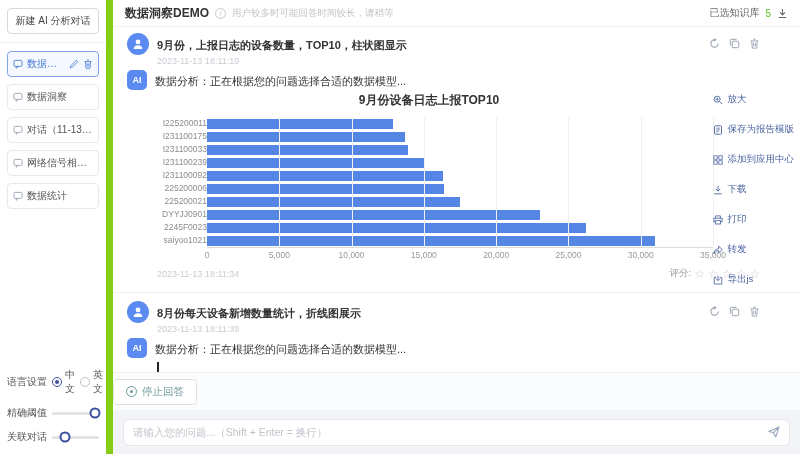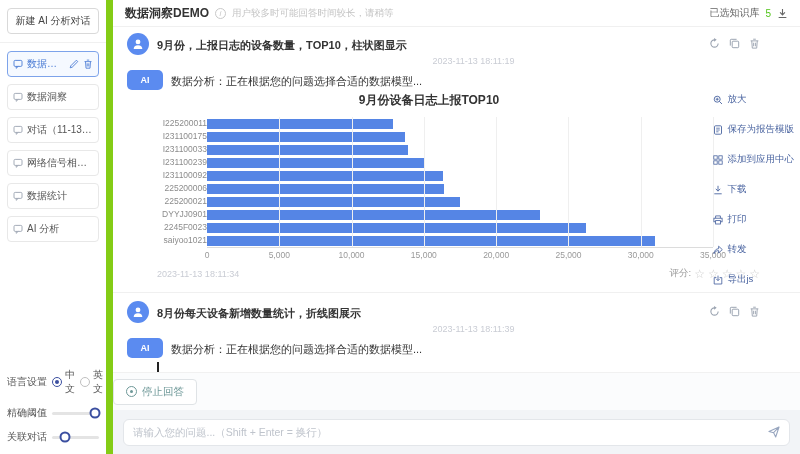--- a/index.html
+++ b/index.html
@@ -41,23 +41,23 @@
   .header-right .ic { color:#666; width:11px; height:11px; cursor:pointer; }
 
   
   .chat { flex:1; padding:6px 10px 0 14px; position:relative; overflow:hidden; }
   .q-row { display:flex; align-items:flex-start; gap:8px; }
   .avatar-user { width:22px; height:22px; border-radius:50%; background:#5b8bf0; flex:none; display:flex; align-items:center; justify-content:center; }
   .avatar-user .ic { width:12px; height:12px; color:#fff; }
   .q-text { font-size:11px; font-weight:bold; padding-top:5px; }
   .msg-actions { margin-left:auto; display:flex; gap:9px; color:#9aa3b0; padding:5px 30px 0 0; }
   .msg-actions .ic { width:11px; height:11px; cursor:pointer; }
-  .q-time { font-size:9px; color:#c9ccd4; margin:1px 0 4px 30px;text-align:center; }
+  .q-time { font-size:9px; color:#c9ccd4; margin:1px 0 4px 30px; }
   .ai-row { display:flex; gap:8px; align-items:flex-start; }
-  .avatar-ai { width:36px; height:20px; border-radius:5px; background:#5b8bf0; color:#fff; font-size:9px; font-weight:bold; display:flex; align-items:center; justify-content:center; flex:none; }
+  .avatar-ai { width:20px; height:20px; border-radius:5px; background:#5b8bf0; color:#fff; font-size:9px; font-weight:bold; display:flex; align-items:center; justify-content:center; flex:none; }
   .ai-text { font-size:11px; padding-top:4px; }
 
   
   .chart-wrap { margin:2px 0 0 18px; width:568px; }
   .chart-title { text-align:center; font-size:12px; font-weight:bold; margin:2px 0 8px; }
   .chart-body { display:flex; }
   .labels-col { width:62px; flex:none; display:flex; flex-direction:column; }
   .bar-label { height:13px; line-height:13px; font-size:8.5px; color:#8c8c8c; text-align:right; padding-right:0; white-space:nowrap; }
   .plot-area { flex:1; position:relative; border-bottom:1px solid #dcdcdc; }
   .gridline { position:absolute; top:0; bottom:0; width:1px; background:#efefef; }
@@ -147,29 +147,20 @@
         <span class="side-label">网络信号相关数据统计</span>
       </div>
       <div class="side-item">
         <span class="ic">
           <svg viewBox="0 0 10 10">
             <rect x="1" y="1.4" width="8" height="6" rx="1.2" fill="none" stroke="currentColor" stroke-width="0.9"></rect>
             <path d="M3.2 7.4 L3.2 9.3 L5.2 7.4" fill="none" stroke="currentColor" stroke-width="0.9"></path>
           </svg>
         </span>
         <span class="side-label">数据统计</span>
-      </div>
-      <div class="side-item">
-        <span class="ic">
-          <svg viewBox="0 0 10 10">
-            <rect x="1" y="1.4" width="8" height="6" rx="1.2" fill="none" stroke="currentColor" stroke-width="0.9"></rect>
-            <path d="M3.2 7.4 L3.2 9.3 L5.2 7.4" fill="none" stroke="currentColor" stroke-width="0.9"></path>
-          </svg>
-        </span>
-        <span class="side-label">AI 分析</span>
       </div>
     </div>
 
   <div class="sidebar-bottom">
     <div class="set-row">
       <span class="set-label">语言设置</span>
       <span class="radio-opt">
         <span class="radio checked"></span>
         <span>中文</span>
       </span>

